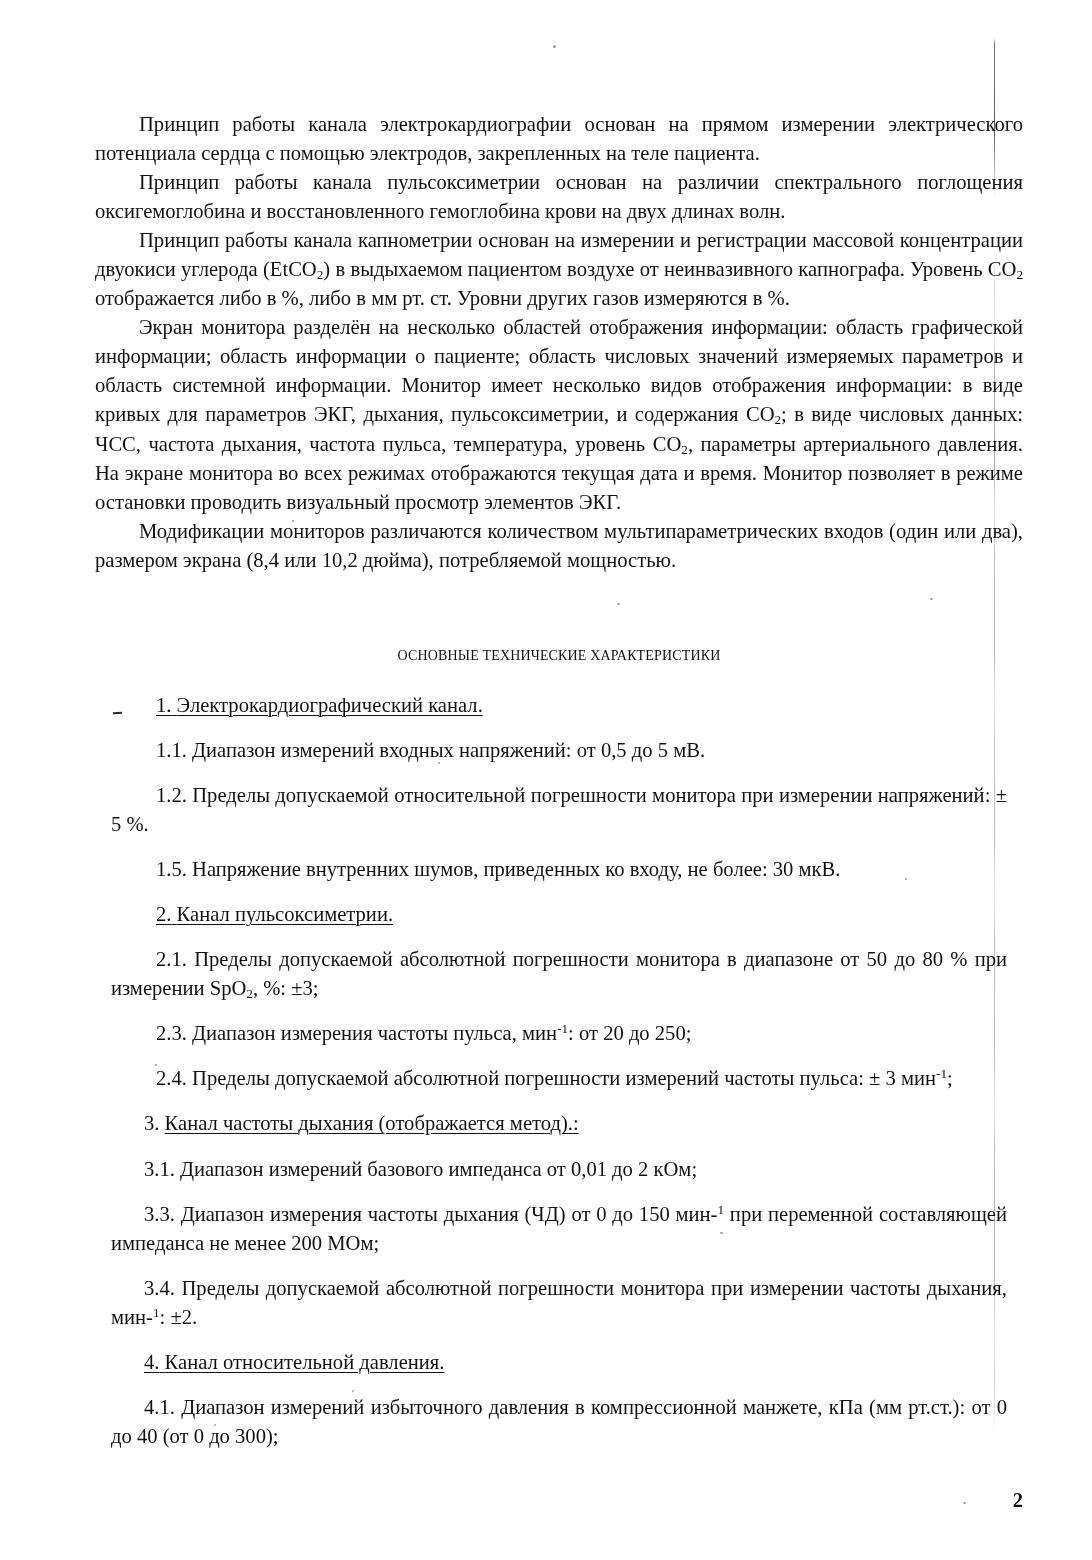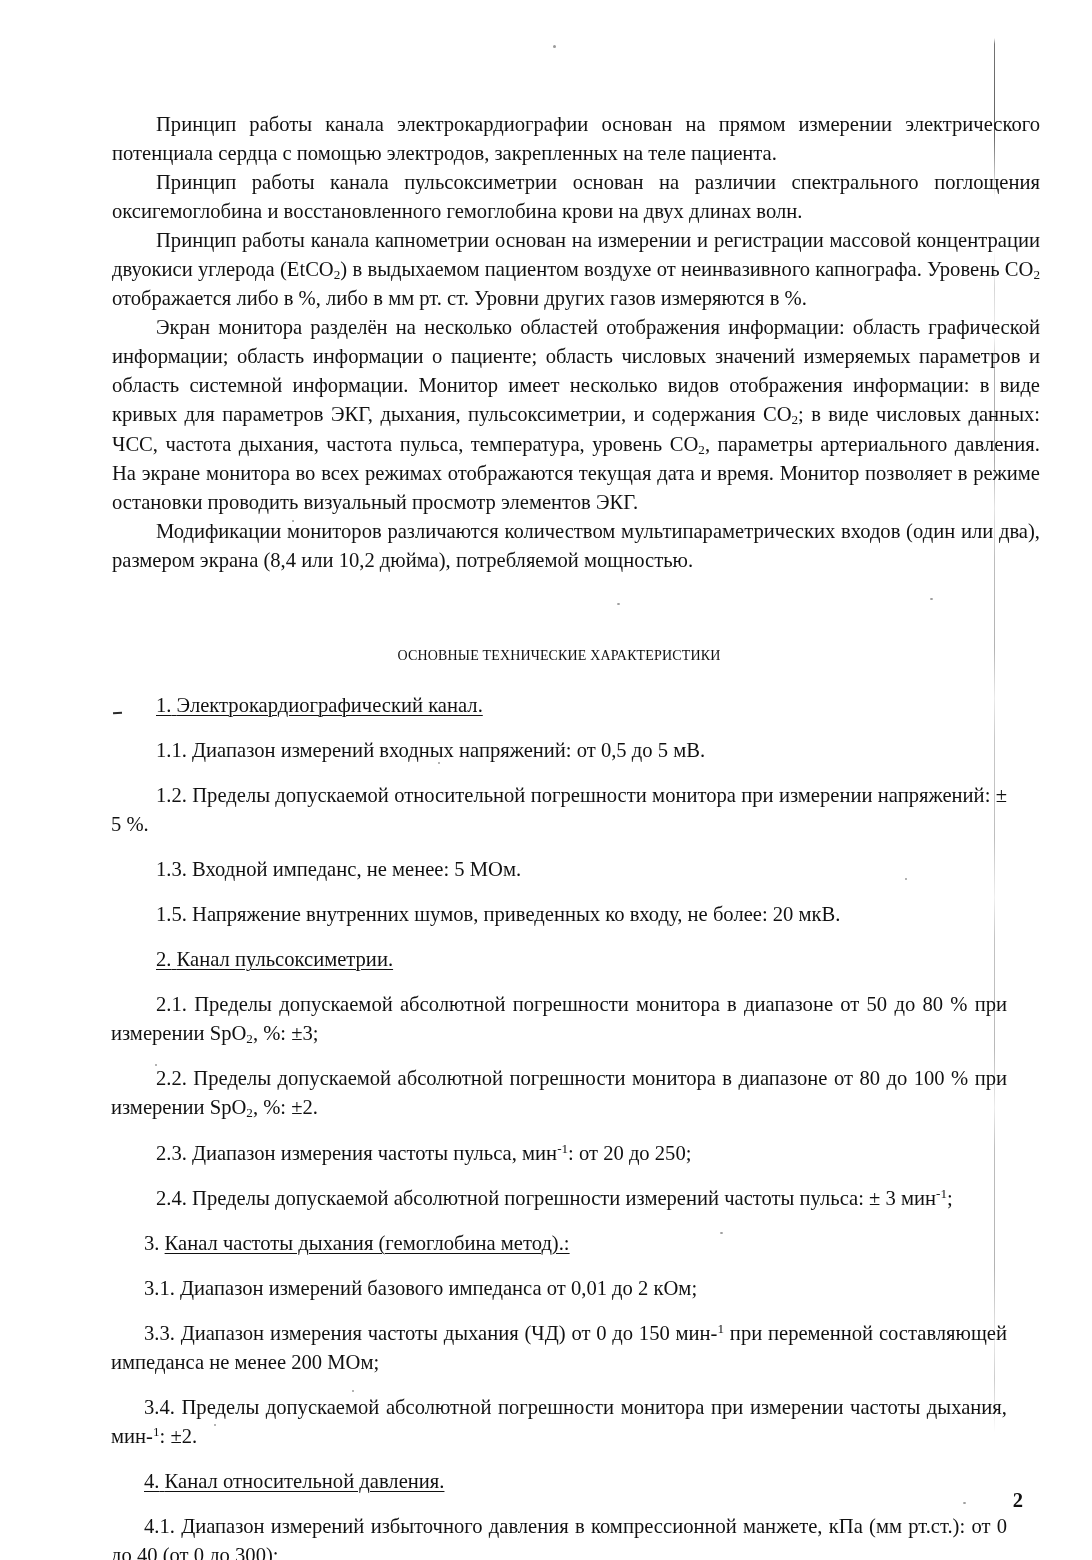--- a/index.html
+++ b/index.html
@@ -162,21 +162,21 @@
   <div class="dust" style="left:438px; top:762px; width:2px; height:2px;"></div>
   <div class="dust" style="left:905px; top:878px; width:2px; height:2px;"></div>
   <div class="dust" style="left:155px; top:1064px;width:2px; height:2px;"></div>
   <div class="dust" style="left:720px; top:1232px;width:3px; height:2px;"></div>
   <div class="dust" style="left:352px; top:1390px;width:2px; height:2px;"></div>
   <div class="dust" style="left:963px; top:1502px;width:3px; height:2px;"></div>
   <div class="dust" style="left:214px; top:1424px;width:2px; height:2px;"></div>
 
   <div class="speck-dash"></div>
 
-  <div class="text-block" style="top:110px;margin-left:17px;">
+  <div class="text-block" style="top:110px;">
 
     <p class="para">Принцип работы канала электрокардиографии основан на прямом измерении электрического потенциала сердца с помощью электродов, закрепленных на теле пациента.</p>
 
     <p class="para">Принцип работы канала пульсоксиметрии основан на различии спектрального поглощения оксигемоглобина и восстановленного гемоглобина крови на двух длинах волн.</p>
 
     <p class="para"><span>Принцип работы канала капнометрии основан на измерении и регистрации массовой концентрации двуокиси углерода (EtCO</span><sub>2</sub><span>) в выдыхаемом пациентом воздухе от неинвазивного капнографа. Уровень CO</span><sub>2</sub><span> отображается либо в %, либо в мм рт. ст. Уровни других газов измеряются в %.</span></p>
 
     <p class="para"><span>Экран монитора разделён на несколько областей отображения информации: область графической информации; область информации о пациенте; область числовых значений измеряемых параметров и область системной информации. Монитор имеет несколько видов отображения информации: в виде кривых для параметров ЭКГ, дыхания, пульсоксиметрии, и содержания CO</span><sub>2</sub><span>; в виде числовых данных: ЧСС, частота дыхания, частота пульса, температура, уровень CO</span><sub>2</sub><span>, параметры артериального давления. На экране монитора во всех режимах отображаются текущая дата и время. Монитор позволяет в режиме остановки проводить визуальный просмотр элементов ЭКГ.</span></p>
 
     <p class="para">Модификации мониторов различаются количеством мультипараметрических входов (один или два), размером экрана (8,4 или 10,2 дюйма), потребляемой мощностью.</p>
@@ -185,37 +185,35 @@
   <div class="section-heading">ОСНОВНЫЕ ТЕХНИЧЕСКИЕ ХАРАКТЕРИСТИКИ</div>
 
   <div class="spec-list">
 
     <p class="spec-item ind-head flush"><u class="head-rule"><span>1.</span> <span>Электрокардиографический канал.</span></u></p>
 
     <p class="spec-item ind-wide flush"><span>1.1.</span>  <span>Диапазон измерений  входных напряжений: от 0,5 до 5 мВ.</span></p>
 
     <p class="spec-item ind-wide"><span>1.2.</span>   <span>Пределы допускаемой относительной погрешности монитора при измерении напряжений: ± 5 %.</span></p>
 
-    <p class="spec-item ind-wide flush"><span>1.3.</span> <span>Входной импеданс, не менее: 5 МОм.</span></p>
-
-
-    <p class="spec-item ind-wide flush"><span>1.5.</span> <span>Напряжение внутренних шумов, приведенных ко входу, не более: 20 мкВ.</span></p>
+
+
+    <p class="spec-item ind-wide flush"><span>1.5.</span> <span>Напряжение внутренних шумов, приведенных ко входу, не более: 30 мкВ.</span></p>
 
 
     <p class="spec-item ind-head flush"><u class="head-rule"><span>2.</span> <span>Канал пульсоксиметрии.</span></u></p>
 
     <p class="spec-item ind-wide"><span>2.1.</span> <span>Пределы допускаемой абсолютной погрешности монитора в диапазоне от 50 до 80 %  при измерении SpO</span><sub>2</sub><span>, %: ±3;</span></p>
 
-    <p class="spec-item ind-wide"><span>2.2.</span> <span>Пределы допускаемой абсолютной погрешности монитора в диапазоне от 80 до 100 %  при измерении SpO</span><sub>2</sub><span>, %: ±2.</span></p>
 
     <p class="spec-item ind-wide flush"><span>2.3.</span> <span>Диапазон измерения частоты пульса, мин</span><sup>-1</sup><span>: от 20 до 250;</span></p>
 
     <p class="spec-item ind-wide"><span>2.4.</span> <span>Пределы допускаемой  абсолютной погрешности измерений частоты пульса: ± 3 мин</span><sup>-1</sup><span>;</span></p>
 
-    <p class="spec-item ind-narrow flush"><span>3.</span> <u class="head-rule"><span>Канал частоты дыхания (гемоглобина метод).:</span></u></p>
+    <p class="spec-item ind-narrow flush"><span>3.</span> <u class="head-rule"><span>Канал частоты дыхания (отображается метод).:</span></u></p>
 
     <p class="spec-item ind-narrow flush"><span>3.1.</span> <span>Диапазон измерений базового импеданса от 0,01 до 2 кОм;</span></p>
 
 
     <p class="spec-item ind-narrow"><span>3.3.</span> <span>Диапазон измерения частоты дыхания (ЧД) от 0 до 150 мин-</span><sup>1</sup><span> при переменной составляющей импеданса не менее 200 МОм;</span></p>
 
     <p class="spec-item ind-narrow"><span>3.4.</span> <span>Пределы допускаемой абсолютной погрешности монитора при измерении частоты дыхания, мин-</span><sup>1</sup><span>: ±2.</span></p>
 
     <p class="spec-item ind-narrow flush"><u class="head-rule"><span>4.</span> <span>Канал относительной давления.</span></u></p>
 

